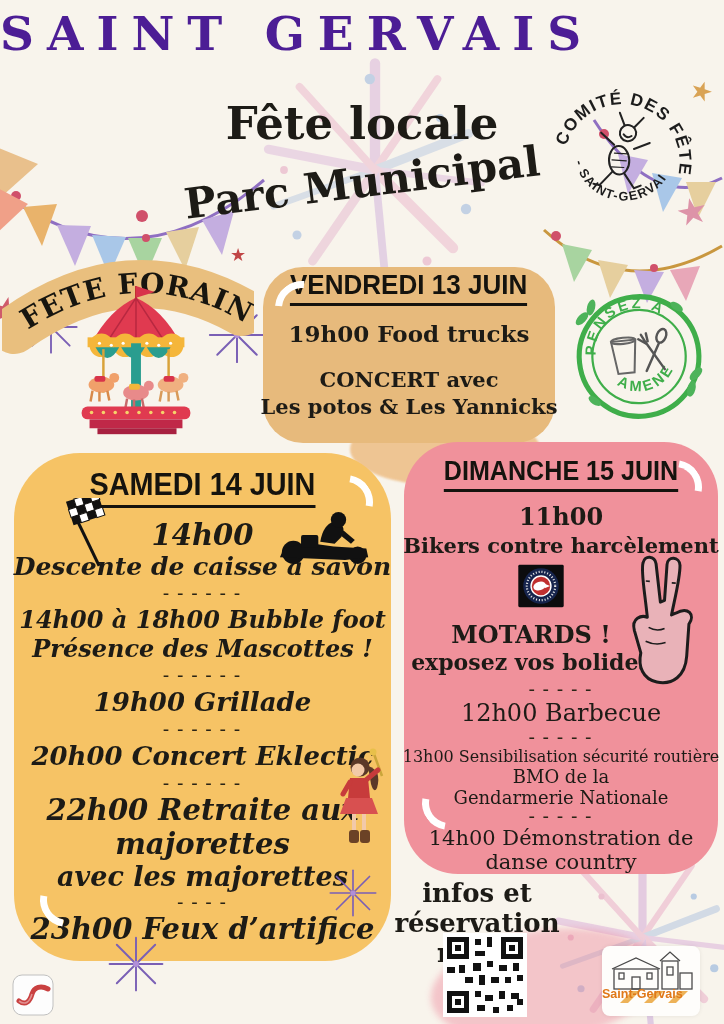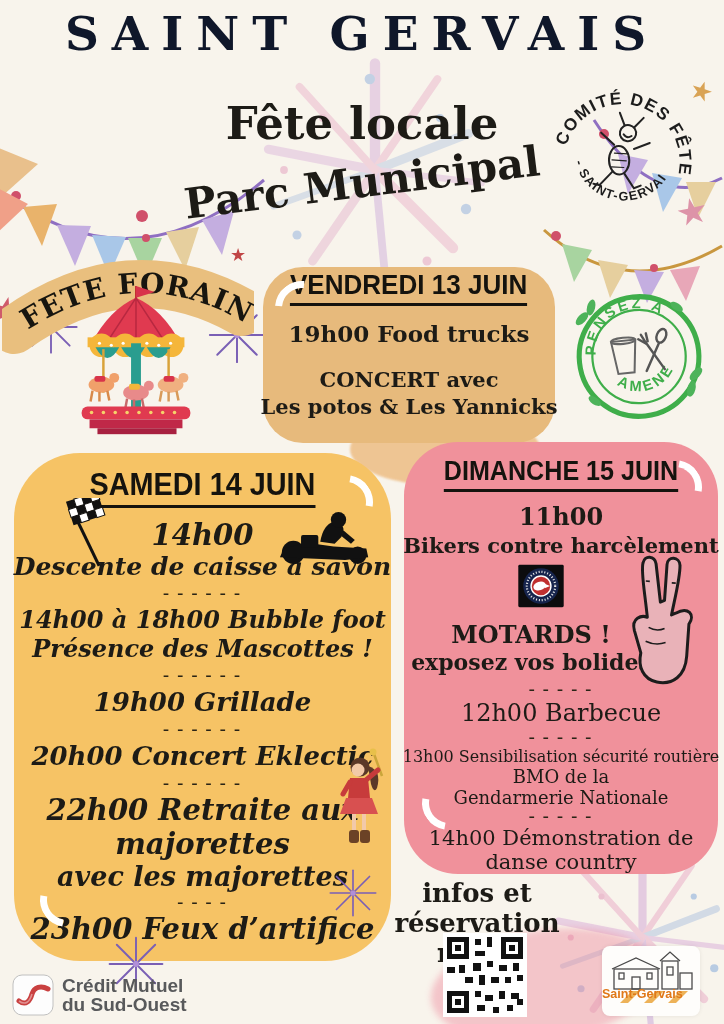--- a/index.html
+++ b/index.html
@@ -1,22 +1,22 @@
 <!DOCTYPE html>
 <html><head>
 <meta charset="utf-8">
 <style>
   html,body{margin:0;padding:0;background:#6e6e6e;}
   .poster{position:relative;width:724px;height:1024px;margin:0 auto;background:#f8f4ec;
           overflow:hidden;font-family:"DejaVu Serif",serif;color:#1d1b16;}
   .abs{position:absolute;}
   .nw{white-space:nowrap;}
   
-  .city{top:6px;left:0;right:0;text-align:center;font-size:47px;font-weight:700;
-        letter-spacing:13px;color:#0f172a;z-index:5;}
+  .city{top:6px;left:0;right:0;text-align:left;font-size:47px;font-weight:700;
+        letter-spacing:13px;color:#4c1d95;z-index:5;}
   .event{top:97px;left:0;right:0;text-align:center;font-size:45px;font-weight:700;z-index:5;}
   .venue{top:158px;left:0;right:0;text-align:center;font-size:42px;font-weight:700;
          transform:rotate(-7deg);z-index:5;}
   
   .box{border-radius:56px;z-index:3;}
   .friday-box{left:263px;top:267px;width:292px;height:176px;background:#e7ba7c;border-radius:40px;}
   .saturday-box{left:14px;top:453px;width:377px;height:508px;background:#f6c365;border-radius:66px;}
   .sunday-box{left:404px;top:442px;width:314px;height:432px;background:#f0919b;border-radius:54px;}
   .col{position:absolute;inset:0;display:flex;flex-direction:column;align-items:center;}
   .day-title{display:inline-block;font-family:"Liberation Sans",sans-serif;font-weight:700;
@@ -429,24 +429,20 @@
         <rect x="74" y="66" width="6" height="6"></rect>
     </g>
   </svg>
 
   <div class="abs" style="left:12px;top:974px;display:flex;align-items:center;gap:8px;z-index:6;">
     <svg width="42" height="42" viewBox="0 0 42 42">
       <rect x="1" y="1" width="40" height="40" rx="9" fill="#fdfdfd" stroke="#c0c0c0"></rect>
       <path d="M7 27 C 14 32 18 27 20 20 C 22 13 29 11 36 15" stroke="#c94040" stroke-width="5" fill="none" stroke-linecap="round"></path>
       <path d="M7 27 C 14 32 18 27 20 20" stroke="#e09090" stroke-width="1.6" fill="none"></path>
     </svg>
-    <div>
-      <div class="cm-text">Crédit Mutuel</div>
-      <div class="cm-text">du Sud-Ouest</div>
-    </div>
   </div>
 
   <div class="abs sg-card">
     <svg width="98" height="44" viewBox="0 0 98 44" style="display:block;margin:3px auto 0;">
       <g stroke="#4a4a4a" stroke-width="1.3" fill="none">
         <rect x="12" y="20" width="44" height="20"></rect>
         <polyline points="10,20 34,9 58,20"></polyline>
         <rect x="30" y="28" width="8" height="12"></rect>
         <rect x="17" y="24" width="5" height="6"></rect>
           <rect x="45" y="24" width="5" height="6"></rect>

